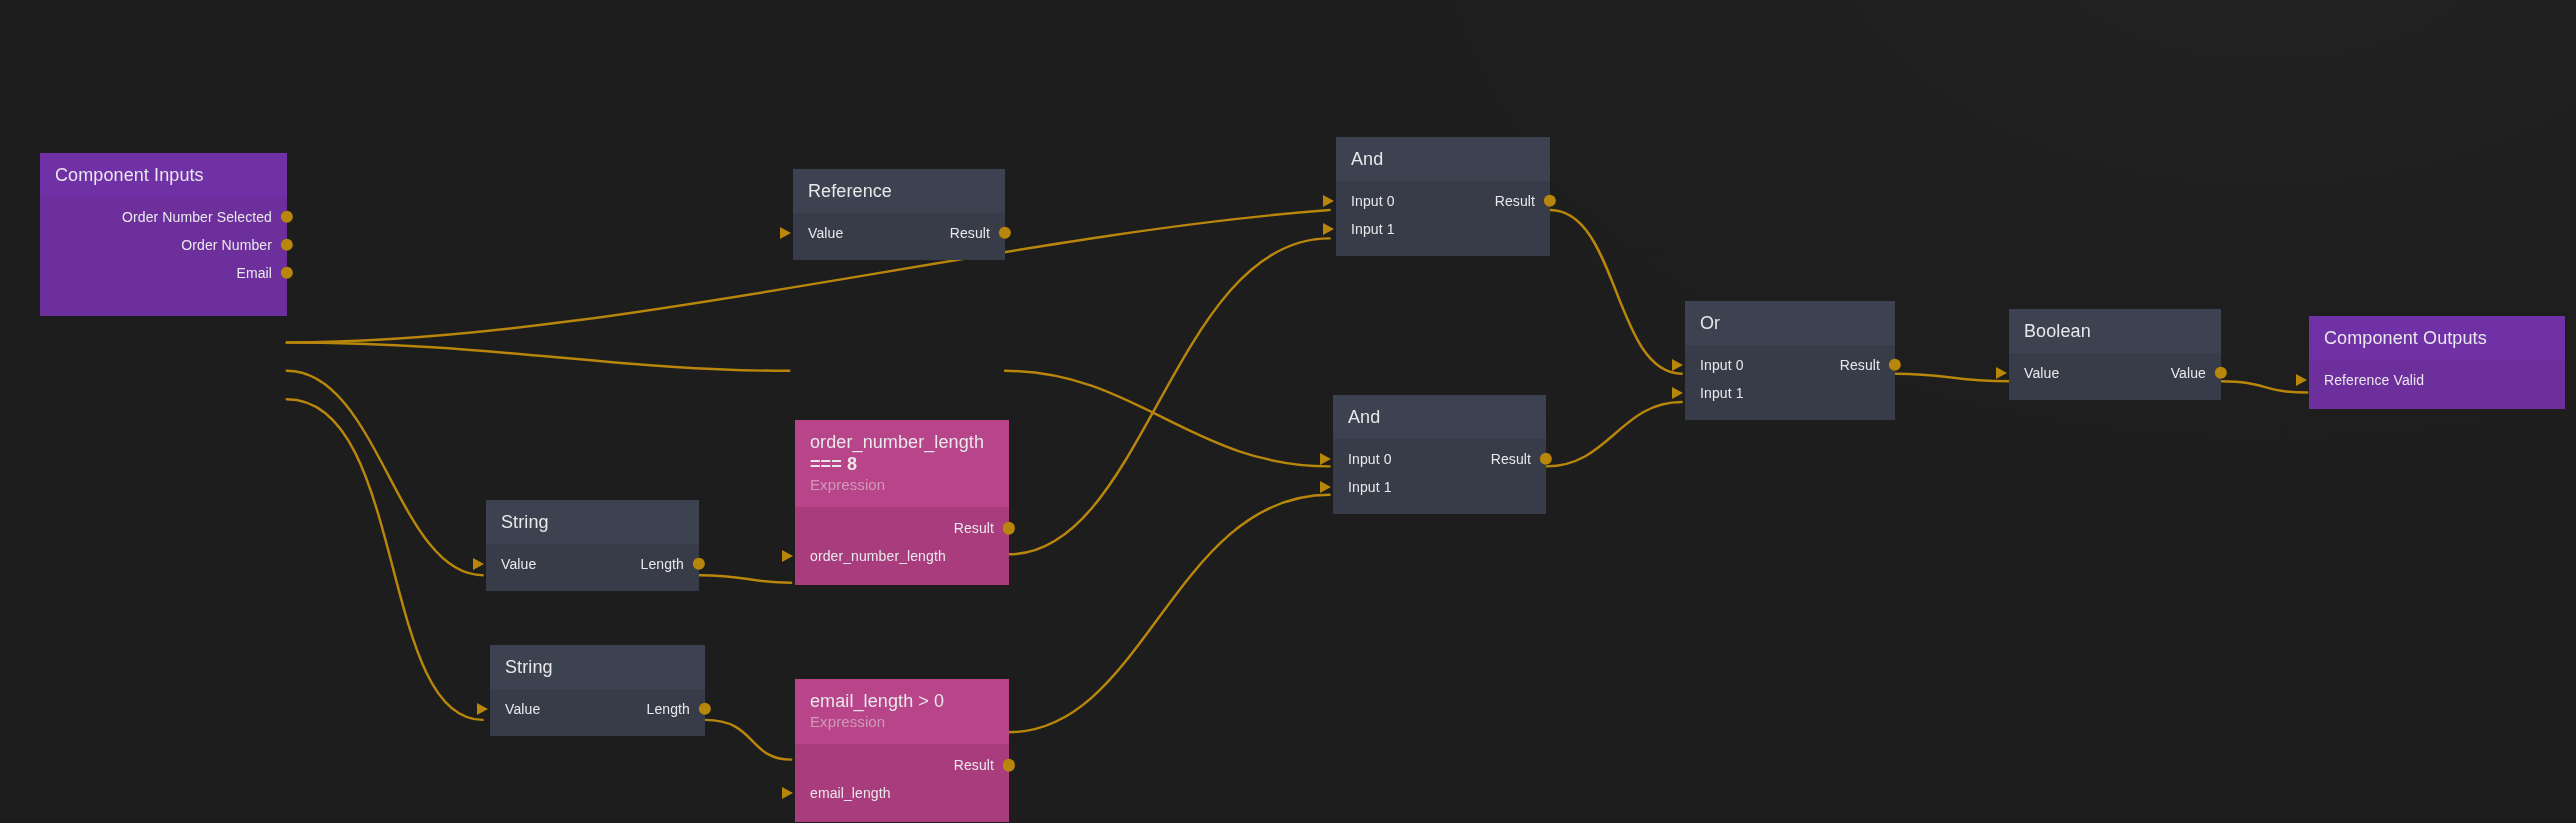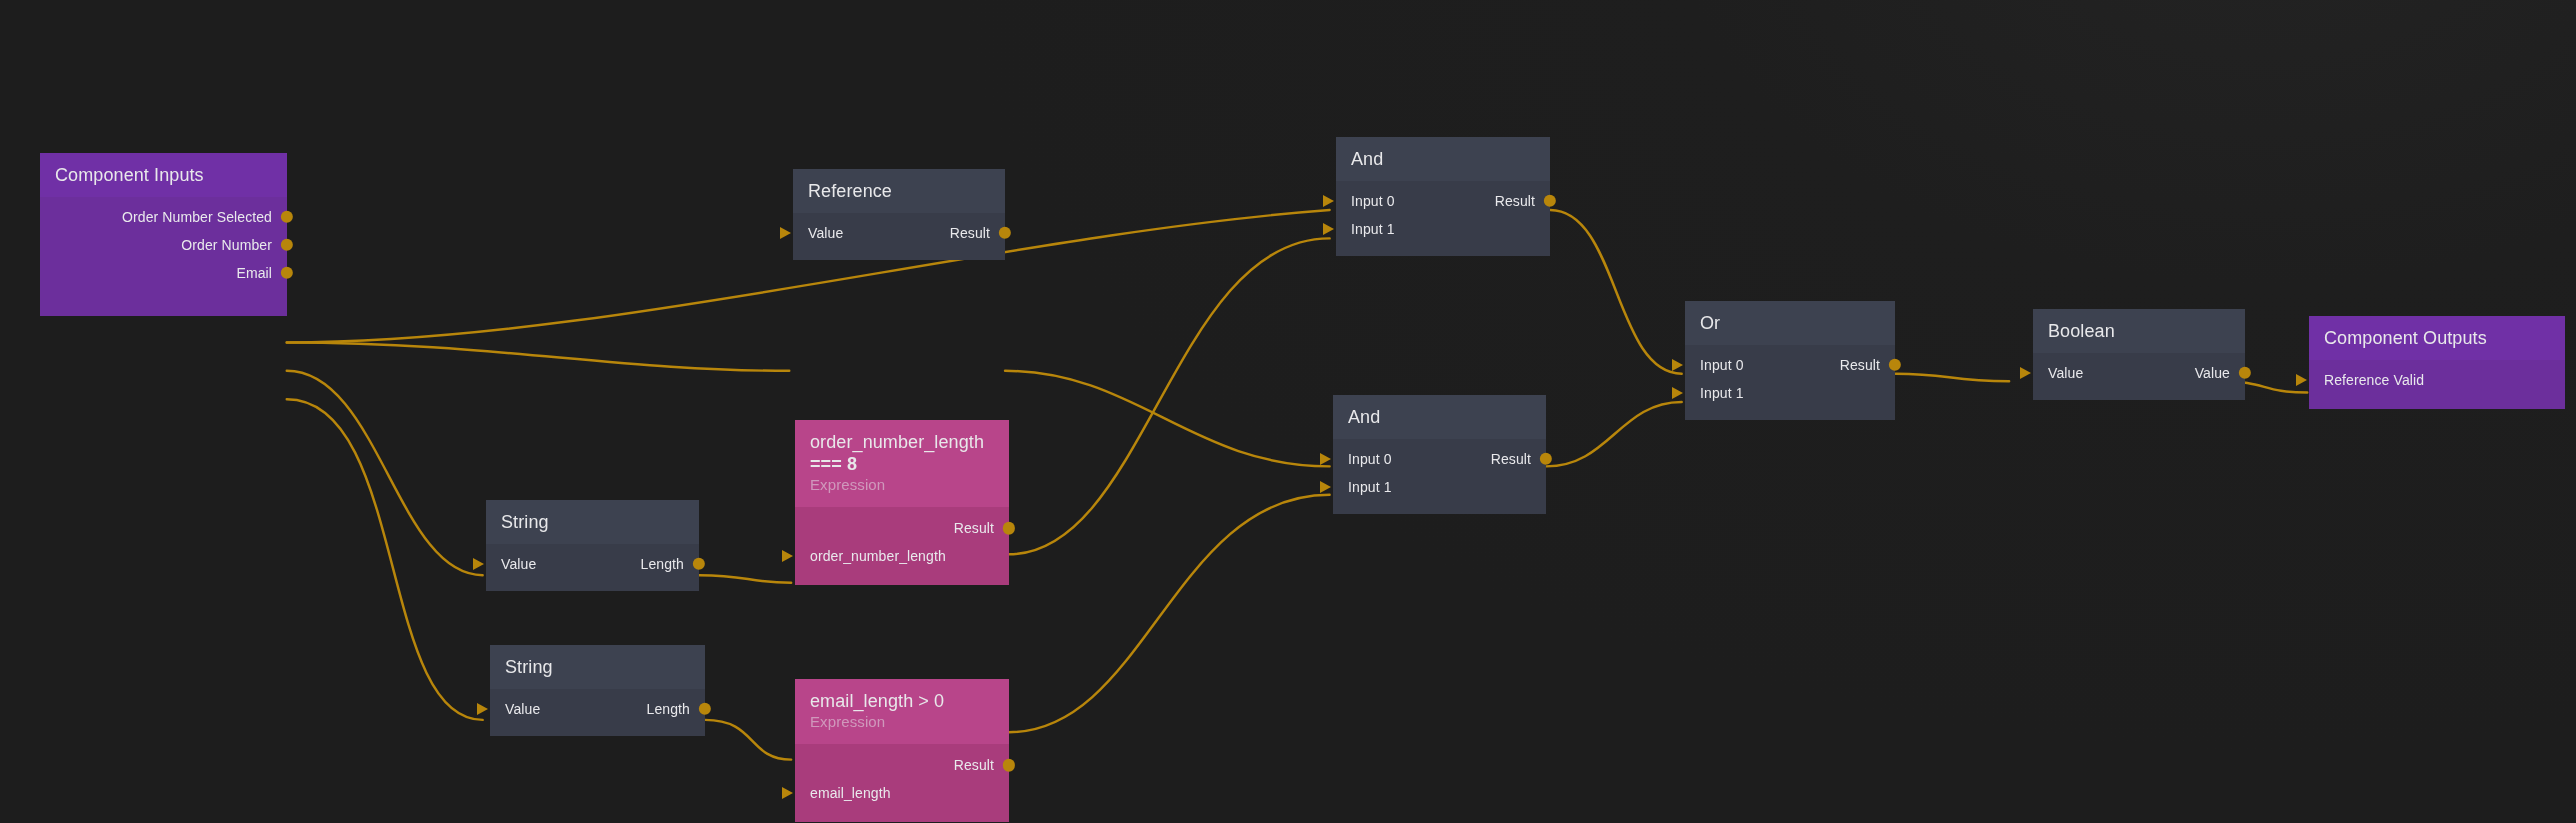--- a/index.html
+++ b/index.html
@@ -266,21 +266,21 @@
         <span class="port-label-out">Result</span>
         <span class="dot" style="left:210px; top:14px;"></span>
       </div>
       <div class="port-row">
         <span class="arrow-in" style="left:-1.9px; top:14px;"></span>
         <span class="port-label-in">Input 1</span>
       </div>
     </div>
   </div>
 
-  <div class="node theme-dark" style="left:2009px; top:309px; width:212px;margin-left:24px;">
+  <div class="node theme-dark" style="left:2009px; top:309px; width:212px;">
     <div class="node-header">Boolean</div>
     <div class="node-body">
       <div class="port-row">
         <span class="arrow-in" style="left:-1.9px; top:14px;"></span>
         <span class="port-label-in">Value</span>
         <span class="port-label-out">Value</span>
         <span class="dot" style="left:212px; top:14px;"></span>
       </div>
     </div>
   </div>

